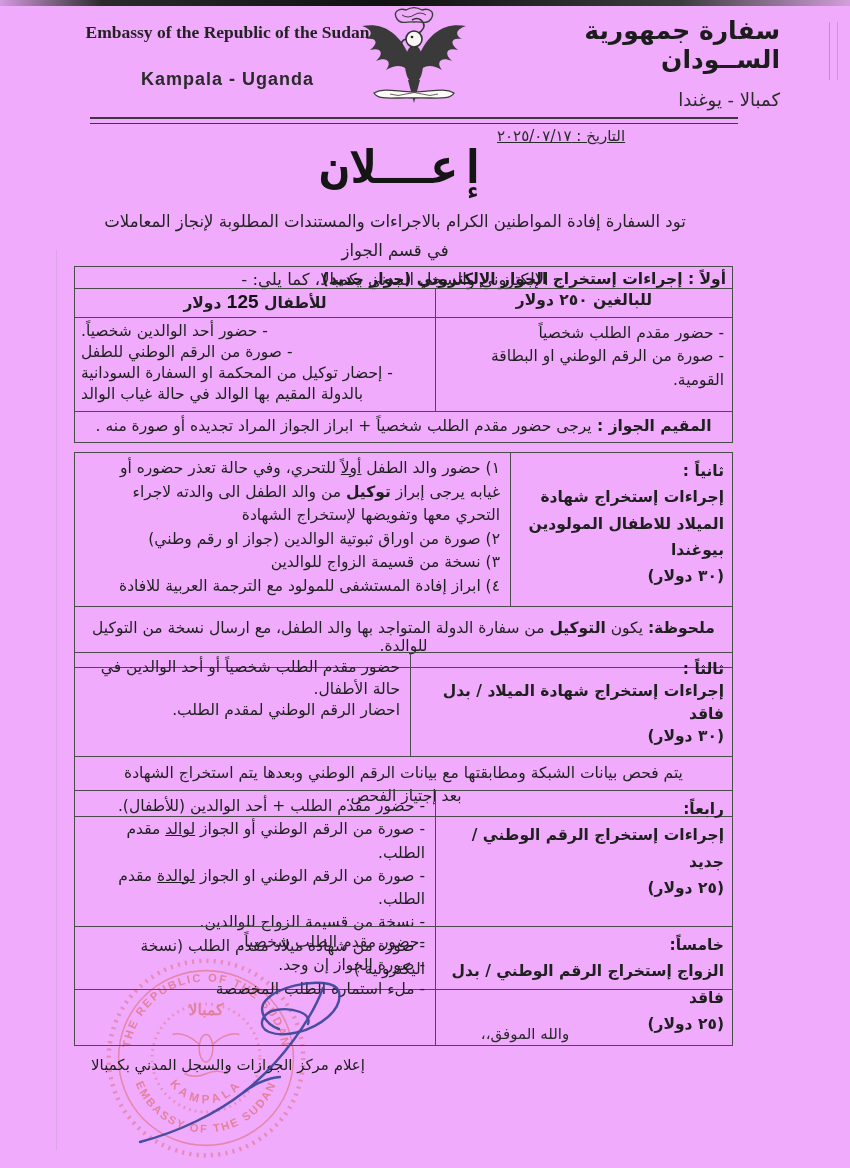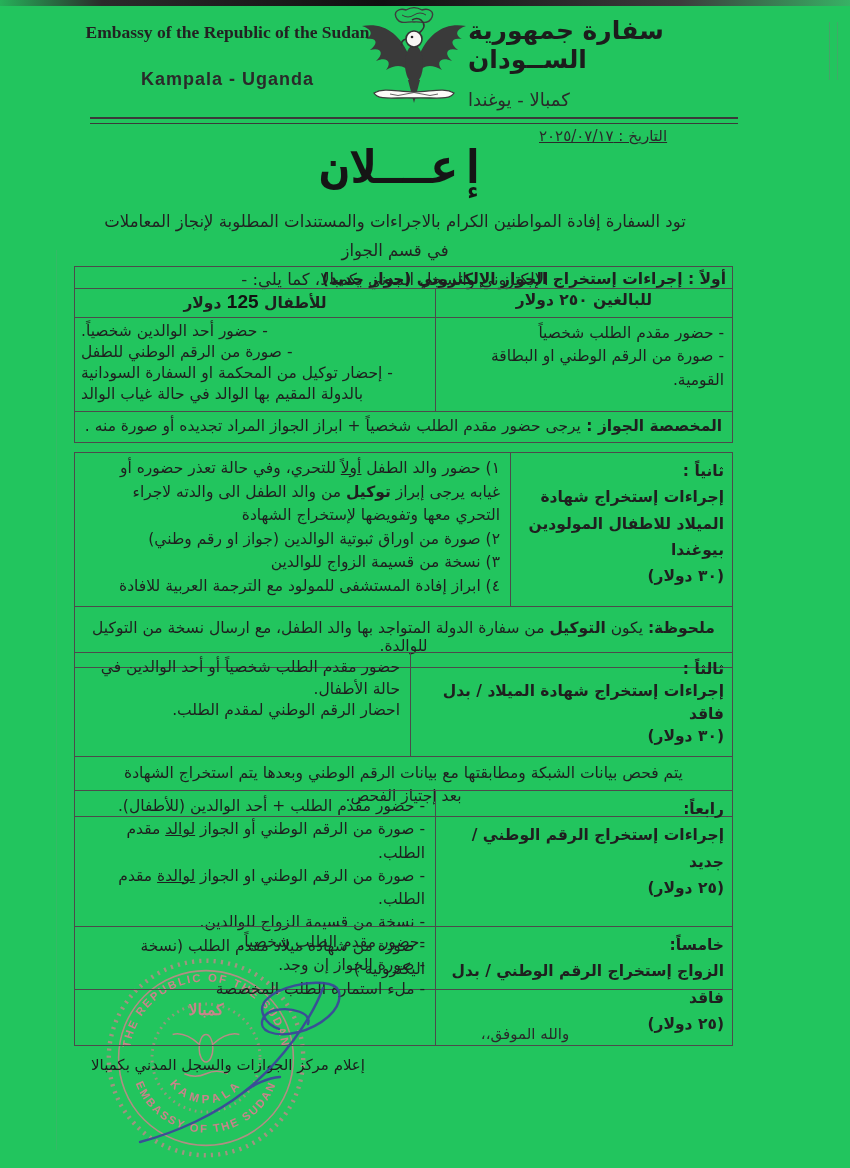--- a/index.html
+++ b/index.html
@@ -1,35 +1,35 @@
 <!DOCTYPE html>
 <html lang="ar"><head>
 <meta charset="utf-8">
 <style>
   html,body{margin:0;padding:0;background:#e9e9e7;}
-  .page{position:relative;width:850px;height:1168px;margin:0 auto;background:#22c55e;
+  .page{position:relative;width:850px;height:1168px;margin:0 auto;background:#f0abfc;
         font-family:"DejaVu Sans",sans-serif;color:#1f1f1f;overflow:hidden;}
   .abs{position:absolute;}
   
   .topbar{left:0;top:0;width:850px;height:6px;
     background:linear-gradient(to right,rgba(60,60,60,.15) 0%,#2b2b2b 12%,#101010 45%,#3c3c3c 80%,rgba(120,120,120,.25) 100%);}
   .edge-lines{left:829px;top:22px;width:7px;height:58px;
     border-left:1px solid rgba(120,120,120,.45);border-right:1px solid rgba(120,120,120,.35);}
   .fold-line{left:56px;top:250px;width:1px;height:900px;background:rgba(140,140,140,.18);}
   
   .hdr-en{left:80px;top:22px;width:295px;text-align:center;}
   .en1{font-family:"Liberation Serif",serif;font-weight:bold;font-size:17.5px;white-space:nowrap;color:#222;}
   .en2{margin-top:26px;font-family:"Liberation Sans",sans-serif;font-weight:bold;font-size:18px;letter-spacing:1px;color:#2a2a2a;}
   .emblem{left:356px;top:6px;width:116px;height:104px;}
-  .hdr-ar{left:468px;top:16px;width:312px;text-align:left;direction:rtl;}
+  .hdr-ar{left:468px;top:16px;width:312px;text-align:right;direction:rtl;}
   .ar1{font-size:25px;font-weight:bold;color:#1c1c1c;}
   .ar2{margin-top:15px;font-size:18px;color:#2a2a2a;letter-spacing:1px;}
   .rule{left:90px;top:117px;width:648px;height:4px;border-top:2.5px solid #3a3a3a;border-bottom:1.5px solid #3a3a3a;}
   .date{left:497px;top:127px;width:240px;direction:rtl;text-align:left;font-size:15px;
-        text-decoration:underline;color:#2a2a2a;margin-left:42px;}
+        text-decoration:underline;color:#2a2a2a;}
   .title{left:74px;top:140px;width:659px;margin:0;text-align:center;font-size:46px;font-weight:bold;color:#151515;font-family:Liberation Mono, monospace;}
   .intro{left:92px;top:208px;width:606px;margin:0;text-align:center;direction:rtl;
          font-size:16.5px;line-height:1.75;color:#222;}
   
   .box{left:74px;width:657px;border:1px solid #4b4b4b;direction:rtl;font-size:15.5px;z-index:1;background:transparent;}
   .row{box-sizing:border-box;}
   .flexrow{display:flex;}
   .bb{border-bottom:1px solid #4b4b4b;}
   .bt{border-top:1px solid #4b4b4b;}
   .bl{border-left:1px solid #4b4b4b;}
@@ -137,21 +137,21 @@
           <div class="ln">- حضور مقدم الطلب شخصياً</div>
           <div class="ln">- صورة من الرقم الوطني او البطاقة القومية.</div>
         </div>
       <div class="c-l">
           <div class="ln">- حضور أحد الوالدين شخصياً.</div>
           <div class="ln">- صورة من الرقم الوطني للطفل</div>
           <div class="ln">- إحضار توكيل من المحكمة او السفارة السودانية</div>
           <div class="ln">بالدولة المقيم بها الوالد في حالة غياب الوالد</div>
         </div>
     </div>
-    <div class="row bt b1-note"><span class="b">المخصصة الجواز : </span><span>يرجى حضور مقدم الطلب شخصياً + ابراز الجواز المراد تجديده أو صورة منه .</span></div>
+    <div class="row bt b1-note"><span class="b">المقيم الجواز : </span><span>يرجى حضور مقدم الطلب شخصياً + ابراز الجواز المراد تجديده أو صورة منه .</span></div>
   </div>
 
   <div class="abs box box2">
     <div class="flexrow main">
       <div class="tcell bl">
           <div class="ln">ثانياً :</div>
           <div class="ln">إجراءات  إستخراج شهادة</div>
           <div class="ln">الميلاد للاطفال المولودين</div>
           <div class="ln">بيوغندا</div>
           <div class="ln">(٣٠ دولار)</div>

